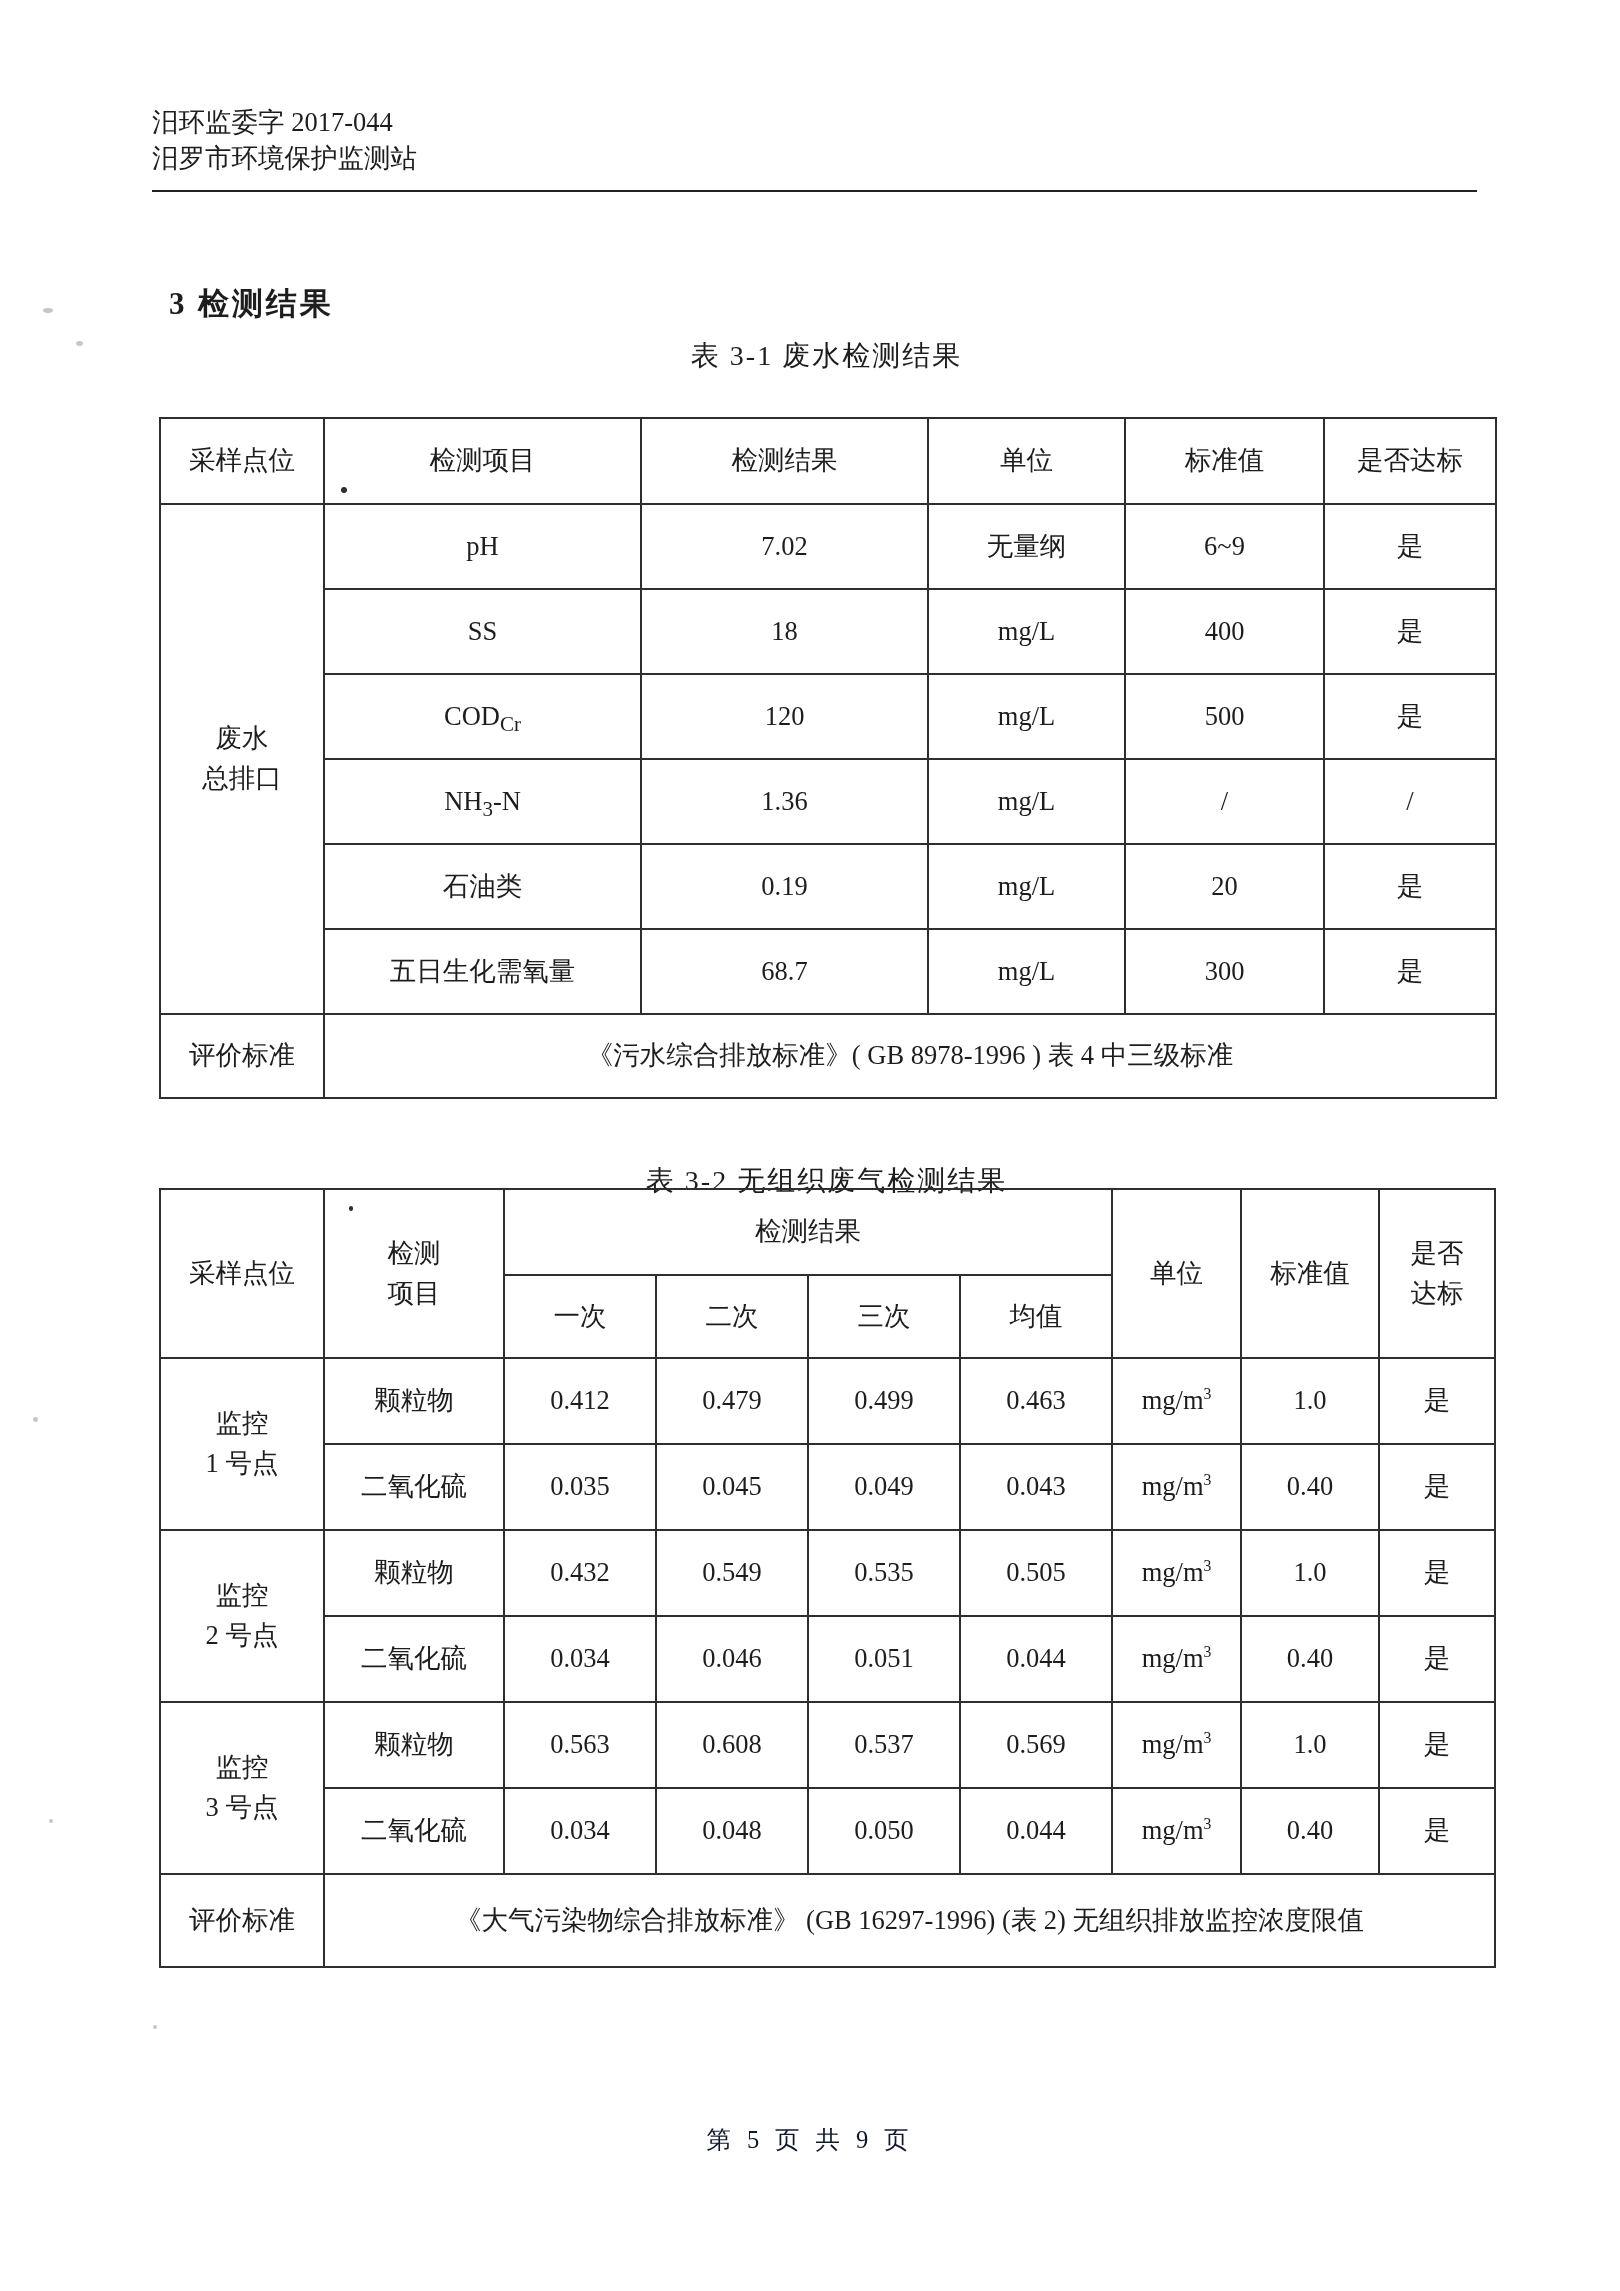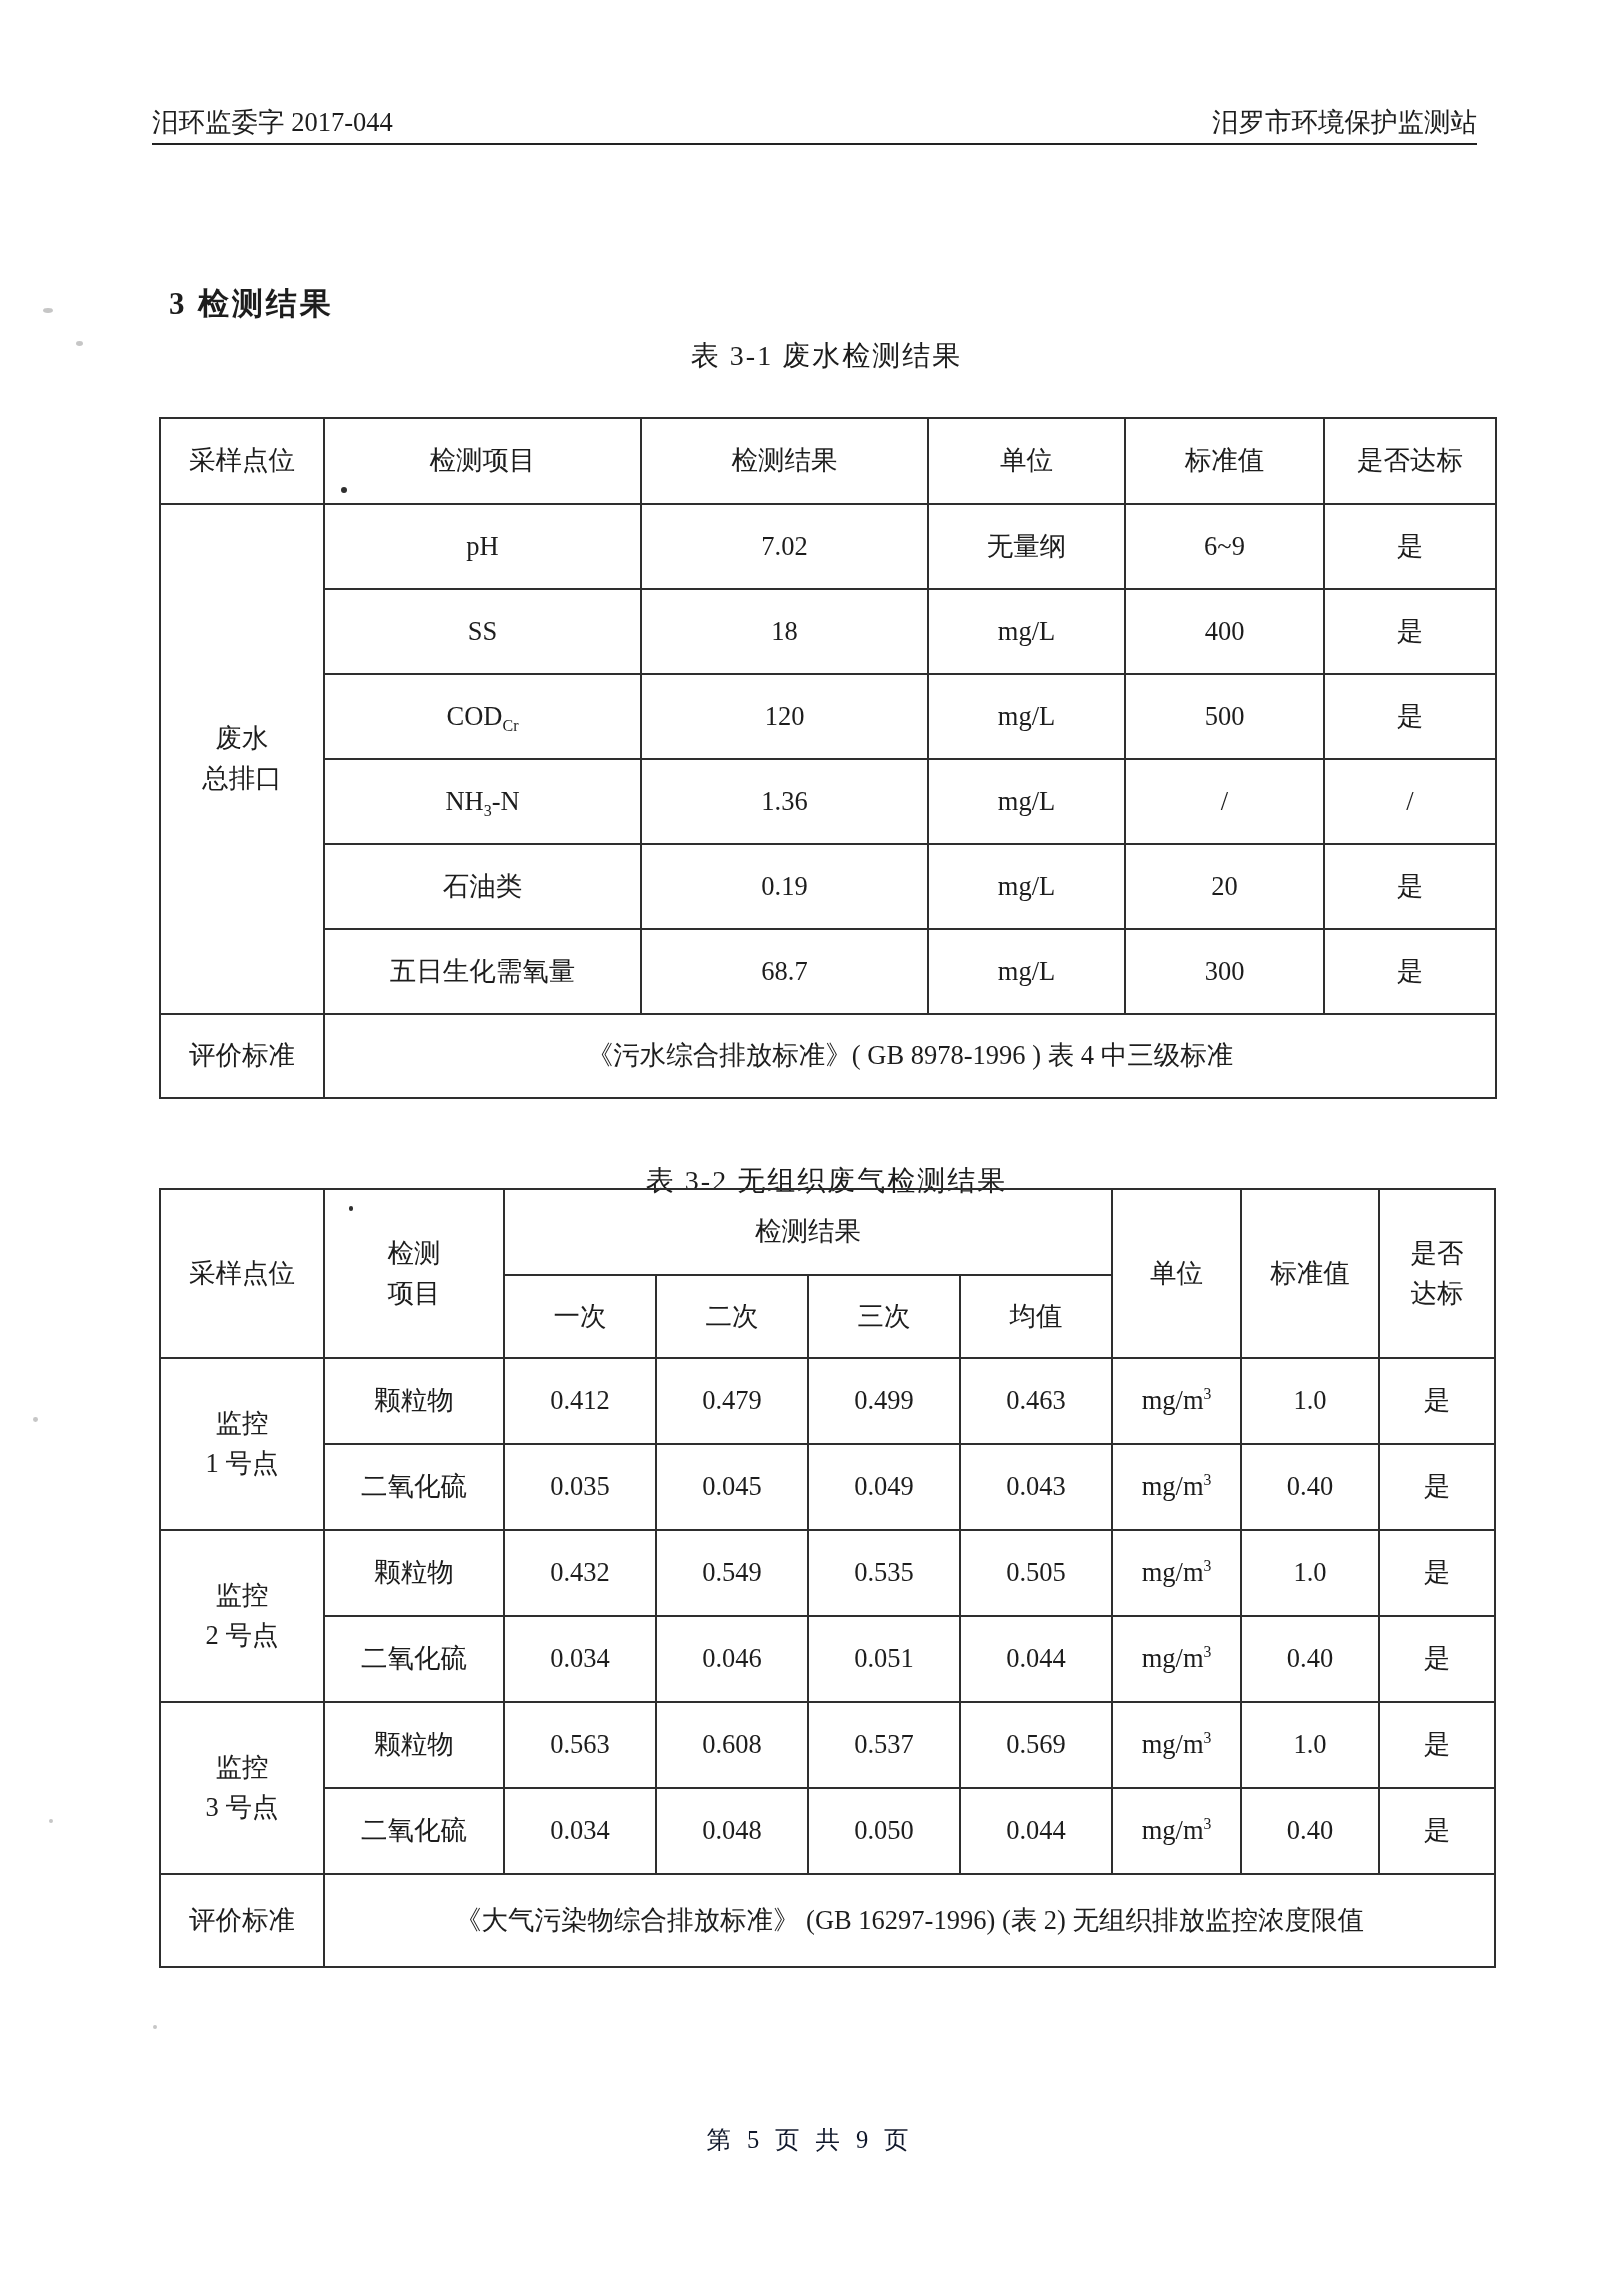--- a/index.html
+++ b/index.html
@@ -9,21 +9,22 @@
     background:#ffffff;
     font-family:"Liberation Serif","DejaVu Serif",serif;
     color:#1d1d1d;
     overflow:hidden;
   }
   .letterhead{
     position:absolute;left:152px;top:104px;width:1325px;
     display:flex;justify-content:space-between;align-items:flex-start;
     font-size:26.5px;
     border-bottom:2.9px solid #222;
-    padding-bottom:3px;
+    padding-bottom:14px;
+    flex-direction:column;
   }
   .section-title{
     position:absolute;left:169px;top:249px;
     font-size:31px;font-weight:bold;letter-spacing:2.9px;margin-top:34px;
   }
   .tbl-title{
     position:absolute;left:159px;width:1335px;text-align:center;
     font-size:28px;letter-spacing:2px;
   }
   #t1-title{top:337px;}
@@ -42,21 +43,21 @@
     padding:0;position:relative;
     line-height:1.5;
   }
   .tbl th{border-bottom-width:2.9px;border-radius:26px;}
   .rh88{height:86px;}
   .rh87{height:85px;}
   .rh86{height:84px;}
   .rh85{height:83px;}
   .rh95{height:93px;}
   .eval-text{text-align:left;padding-left:25.5px;font-size:27.4px;}
-  sub.subsc{font-size:16px;line-height:0;}
+  sub.subsc{font-size:21px;line-height:0;}
   sup.supsc{font-size:15.7px;line-height:0;}
   .dot{position:absolute;background:#2f2f2f;border-radius:50%;}
   .dot-t1{left:15.7px;bottom:9.8px;width:5.9px;height:5.9px;}
   .dot-t2{left:23.5px;top:15.7px;width:4.9px;height:4.9px;}
   .speck{position:absolute;background:#8d8d8d;border-radius:50%;opacity:.5;}
   .footer{
     position:absolute;left:0;top:2123px;width:1620px;
     text-align:center;font-size:24.5px;letter-spacing:4.9px;color:#0f172a;
   }
 </style>

